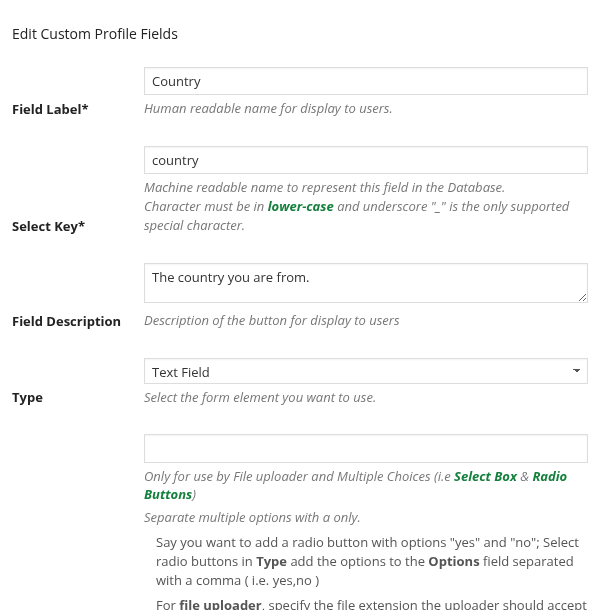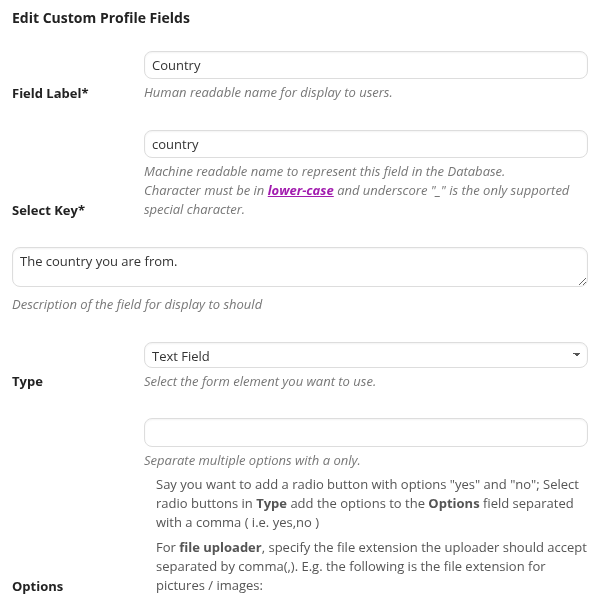--- a/index.html
+++ b/index.html
@@ -6,23 +6,23 @@
   html, body {
     margin: 0; padding: 0;
     font-family: "Segoe UI", "Open Sans", Arial, sans-serif;
     font-size: 13px;
     color: #444;
     background: #fff;
     width: 600px;
   }
   .page { padding: 8px 12px 12px 12px; width: 600px; }
   h3.title {
-    margin: 0 0 24px 0;
+    margin: 16px 0 24px 0;
     font-size: 14px;
-    font-weight: 700;
+    font-weight: 400;
     color: #222;
   }
   .row {
     display: flex;
     align-items: flex-end;
     margin-bottom: 28px;
   }
   .row.tight { margin-bottom: 20px; }
   .label-col {
     width: 132px;
@@ -40,41 +40,41 @@
   input[type=text], textarea, select {
     width: 100%;
     border: 1px solid #ddd;
     background: #fff;
     font-family: inherit;
     font-size: 13px;
     color: #333;
     padding: 4px 7px;
     line-height: 1.4;
     box-shadow: inset 0 1px 2px rgba(0,0,0,0.05);
-    border-radius: 8px;
+    border-radius: 0;
   }
   textarea { resize: both; height: 40px; }
   select {
     appearance: none;
     -webkit-appearance: none;
     padding-right: 24px;
     background-image: linear-gradient(45deg, transparent 50%, #555 50%), linear-gradient(135deg, #555 50%, transparent 50%);
     background-position: right 10px center, right 6px center;
     background-size: 4px 4px, 4px 4px;
     background-repeat: no-repeat;
     height: 26px;
   }
   .help {
     margin-top: 4px;
     color: #777;
     font-style: italic;
     font-size: 13px;
     line-height: 1.45;
   }
-  .help .strong { font-weight: 700; color: #a21caf; text-decoration: underline; }
+  .help .strong { font-weight: 700; color: #15803d; }
   .help-block {
     color: #555;
     font-size: 13px;
     line-height: 1.45;
     margin-top: 6px;
     margin-left: 12px;
   }
   .help-block .strong { font-weight: 700; }
 </style>
 </head>
@@ -97,40 +97,44 @@
     <div class="field-col">
       <input type="text" value="country" style="">
       <div class="help">
         <span>Machine readable name to represent this field in the Database.</span><br>
         <span>Character must be in </span><span class="strong">lower-case</span><span> and underscore "_" is the only supported special character.</span>
       </div>
     </div>
   </div>
 
   <div class="row">
+    <div class="label-col">Field Description</div>
     <div class="field-col">
       <textarea style="">The country you are from.</textarea>
-      <div class="help">Description of the field for display to should</div>
+      <div class="help">Description of the button for display to users</div>
     </div>
   </div>
 
   <div class="row">
     <div class="label-col">Type</div>
     <div class="field-col">
       <select>
         <option>Text Field</option>
       </select>
       <div class="help">Select the form element you want to use.</div>
     </div>
   </div>
 
   <div class="row tight">
     <div class="label-col">Options</div>
     <div class="field-col">
       <input type="text" value="" style="">
+      <div class="help">
+        <span>Only for use by File uploader and Multiple Choices (i.e </span><span class="strong">Select Box</span><span> &amp; </span><span class="strong">Radio Buttons</span><span>)</span>
+      </div>
       <div class="help">Separate multiple options with a only.</div>
       <div class="help-block">
         <span>Say you want to add a radio button with options "yes" and "no"; Select radio buttons in </span><span class="strong">Type</span><span> add the options to the </span><span class="strong">Options</span><span> field separated with a comma ( i.e. yes,no )</span>
       </div>
       <div class="help-block">
         <span>For </span><span class="strong">file uploader</span><span>, specify the file extension the uploader should accept separated by comma(,). E.g. the following is the file extension for pictures / images: </span>
       </div>
     </div>
   </div>
 

